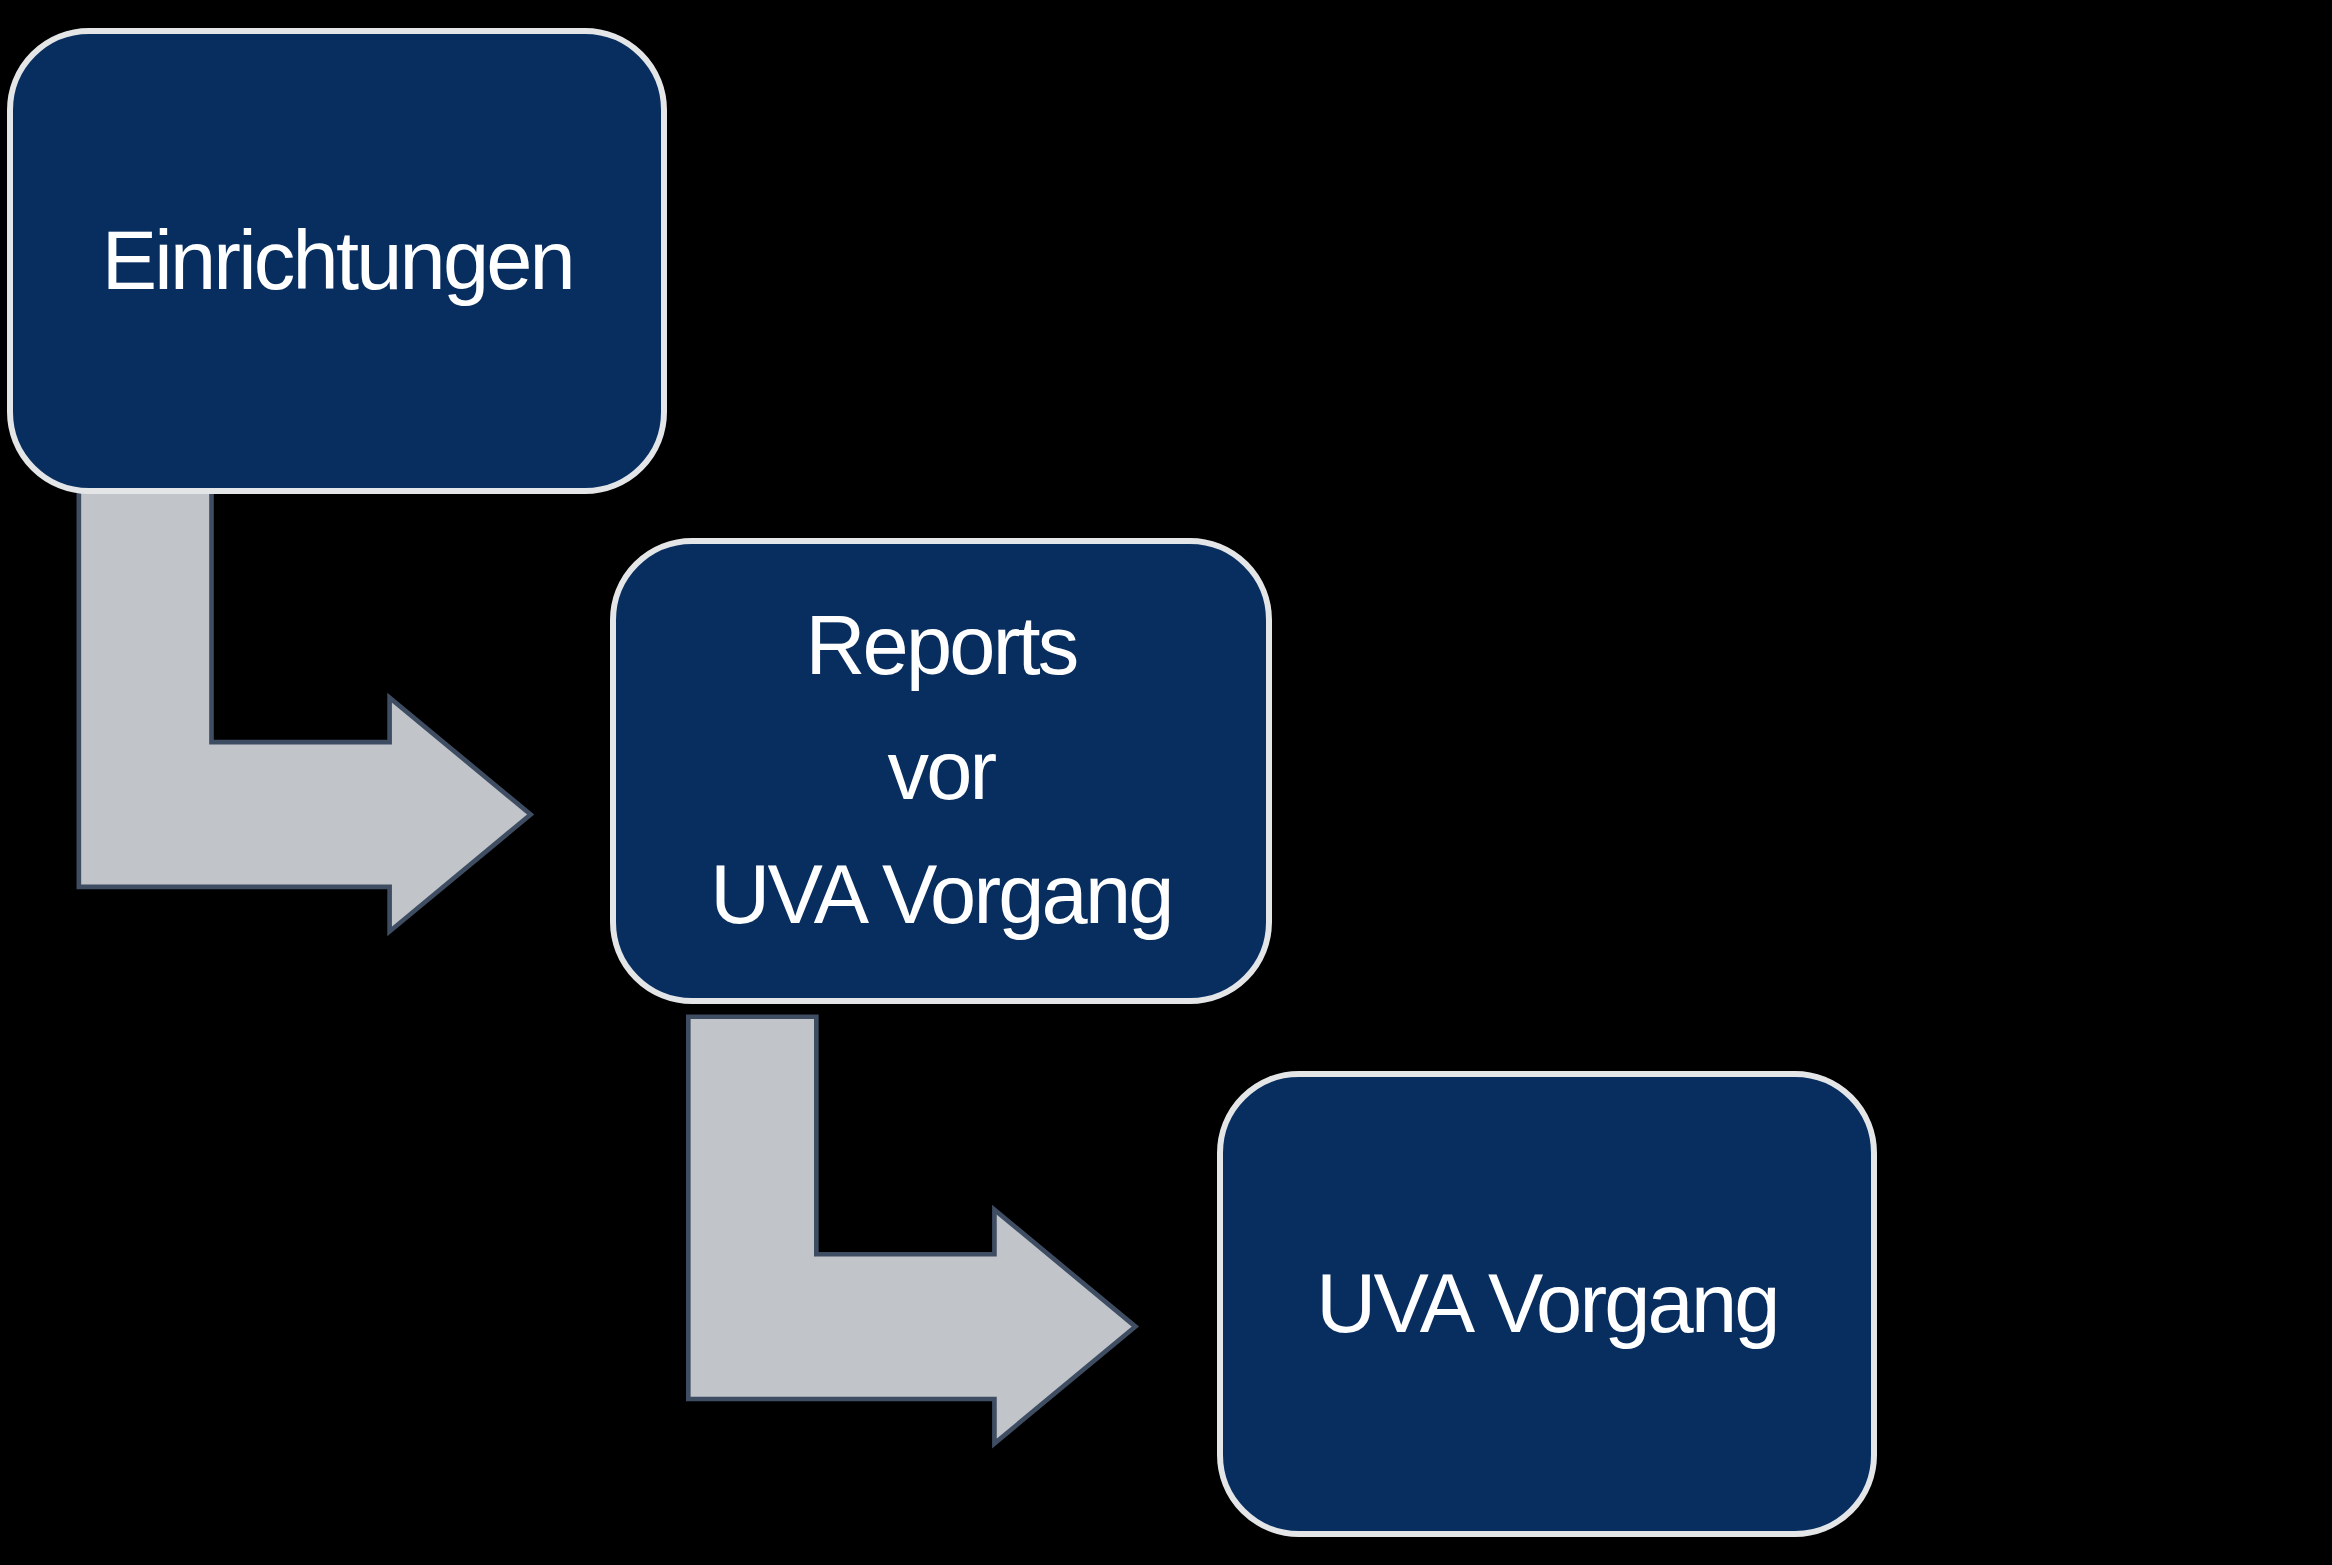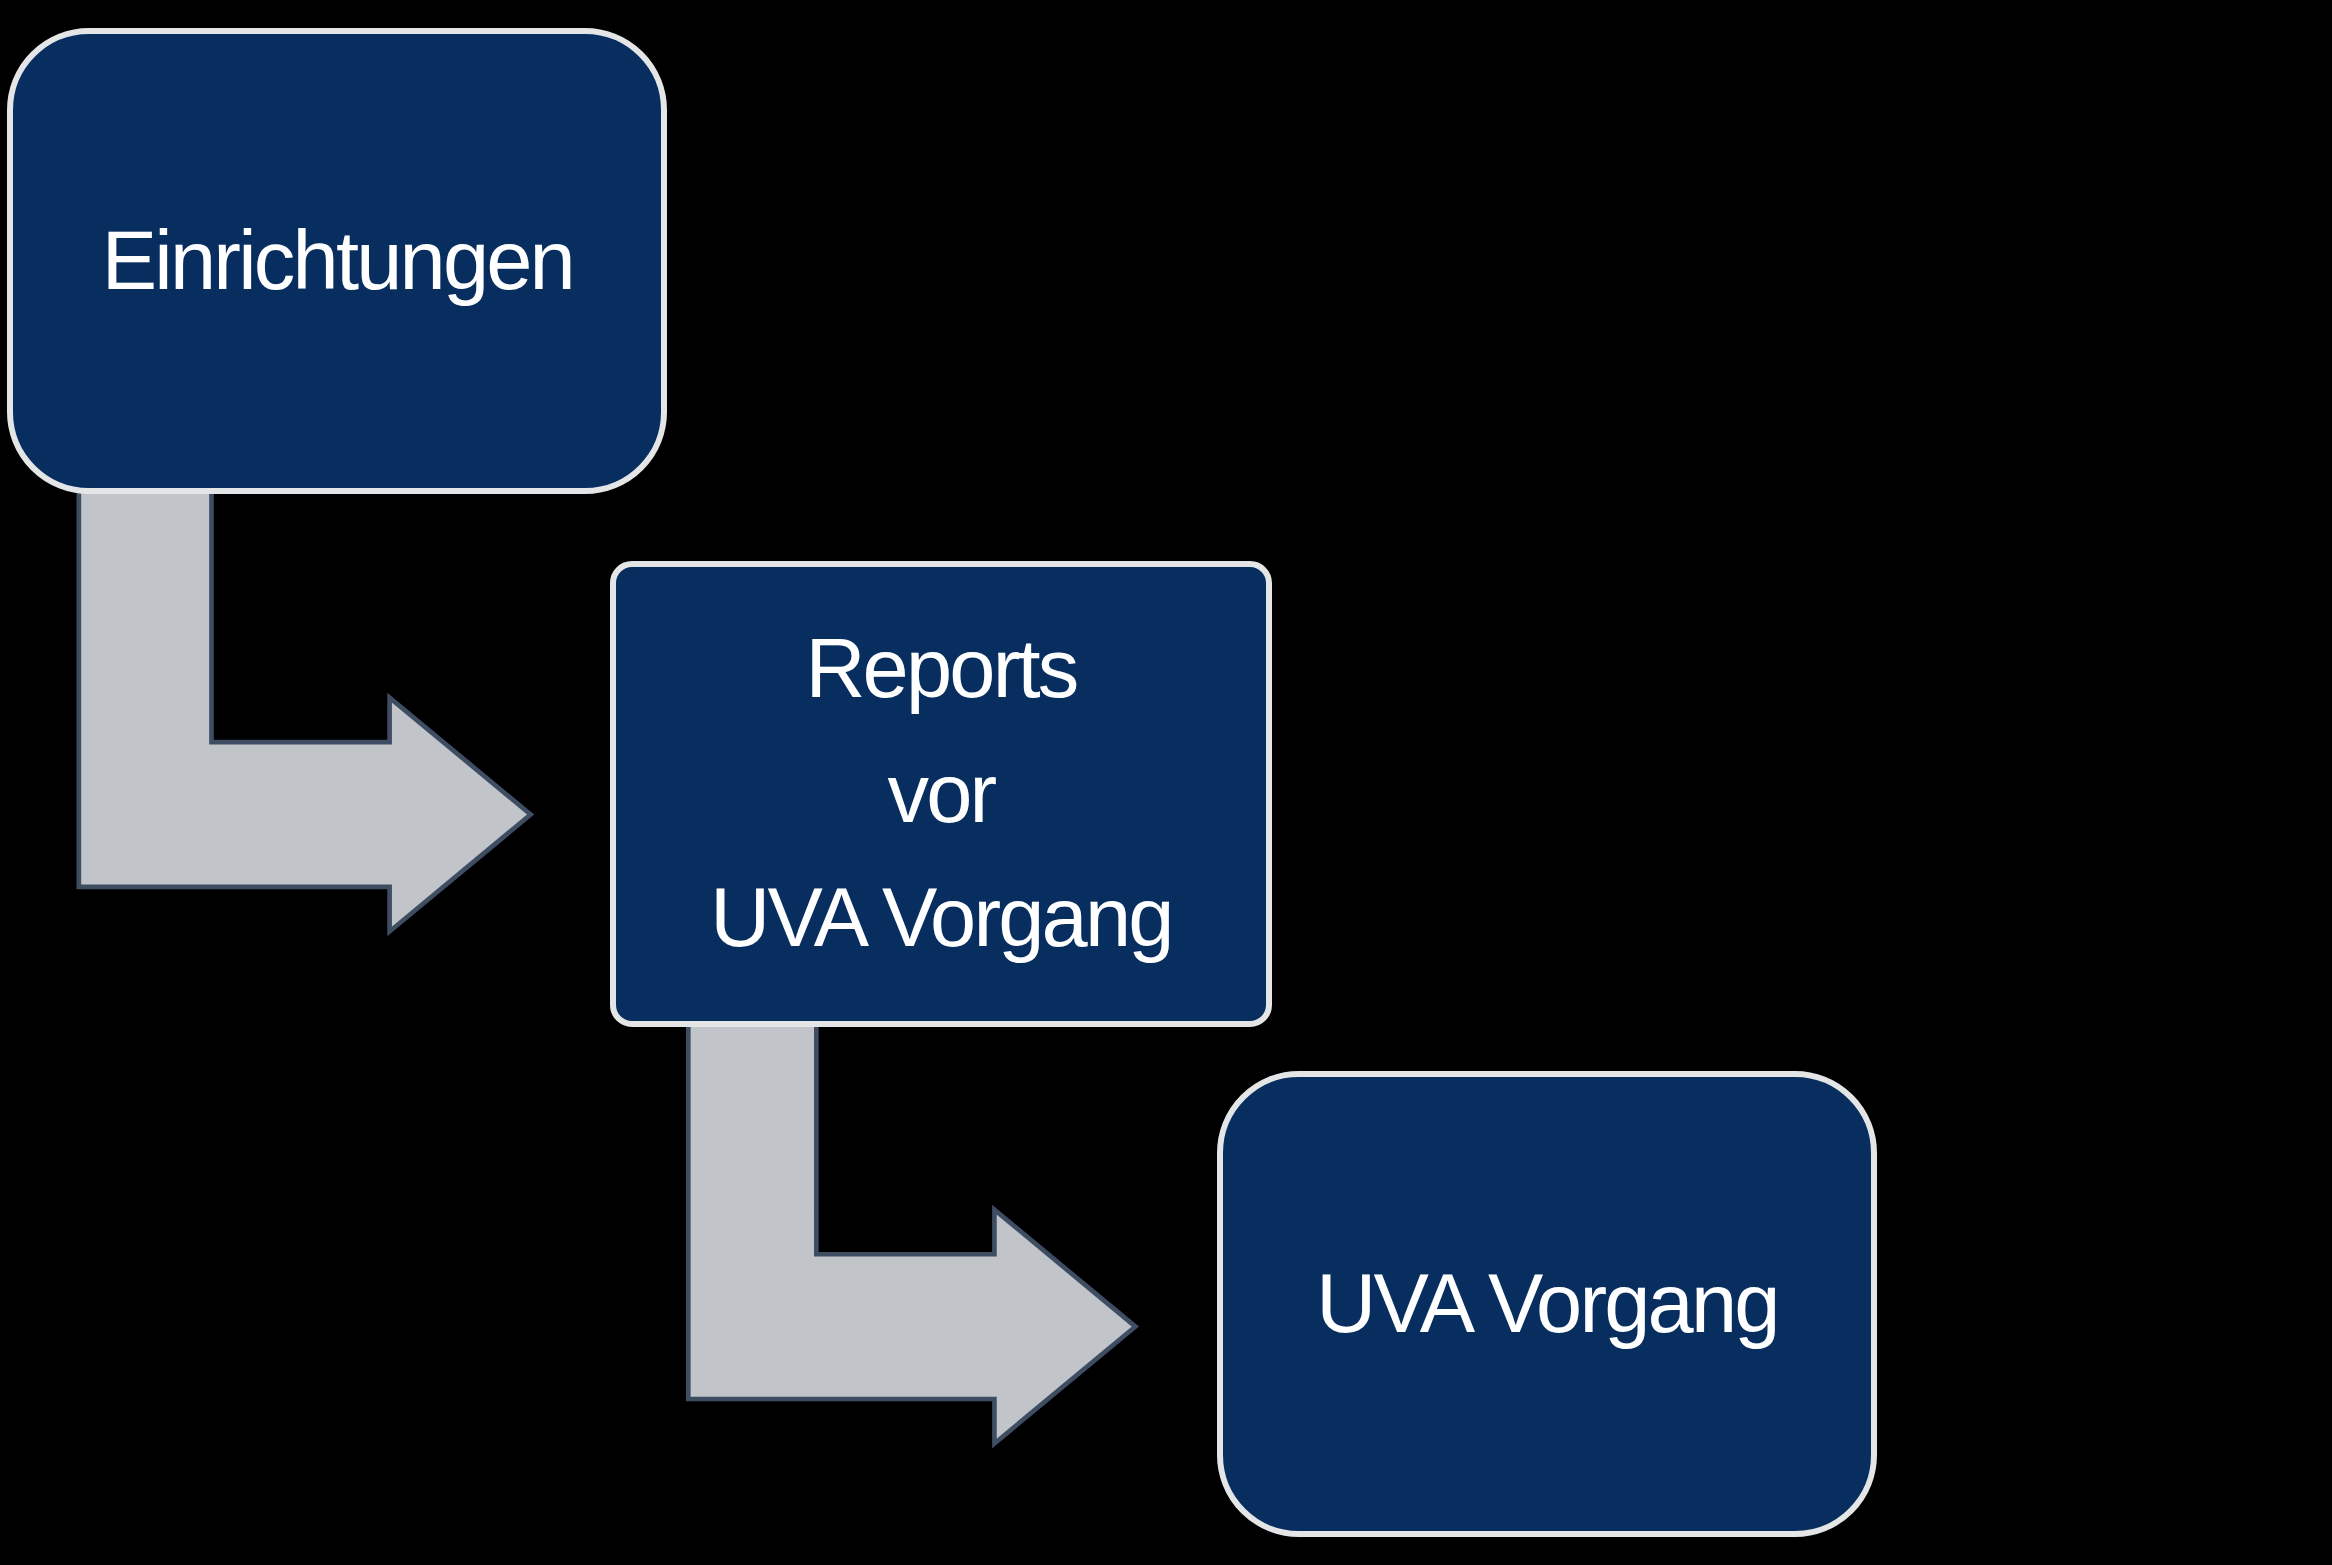--- a/index.html
+++ b/index.html
@@ -46,24 +46,23 @@
     line-height: 1.5;
   }
   .box-einrichtungen {
     left: 7.4px;
     top: 28px;
     width: 660px;
     height: 466px;
   }
   .box-reports {
     left: 610px;
-    top: 561px;
+    top: 538px;
     width: 662px;
     height: 466px;
-    border-radius: 22px;
   }
   .box-uva {
     left: 1217px;
     top: 1071px;
     width: 660px;
     height: 466px;
   }
   .box-line {
     display: block;
   }

